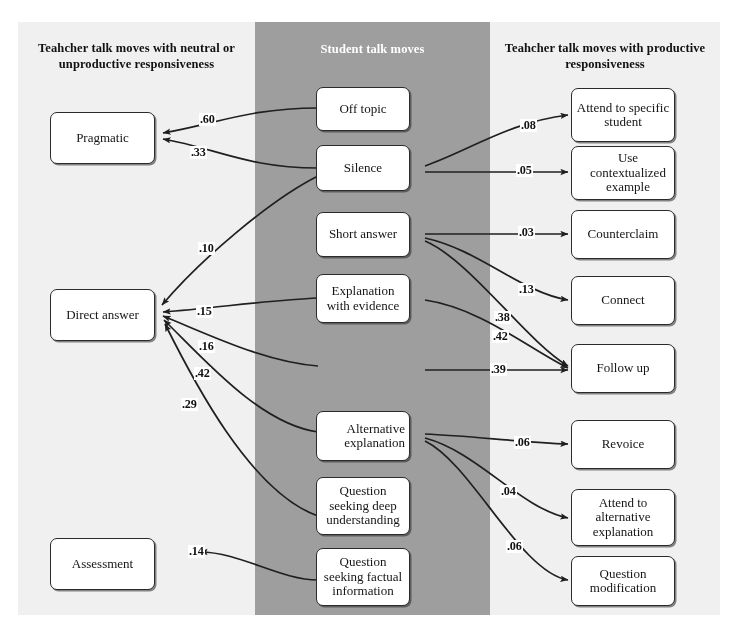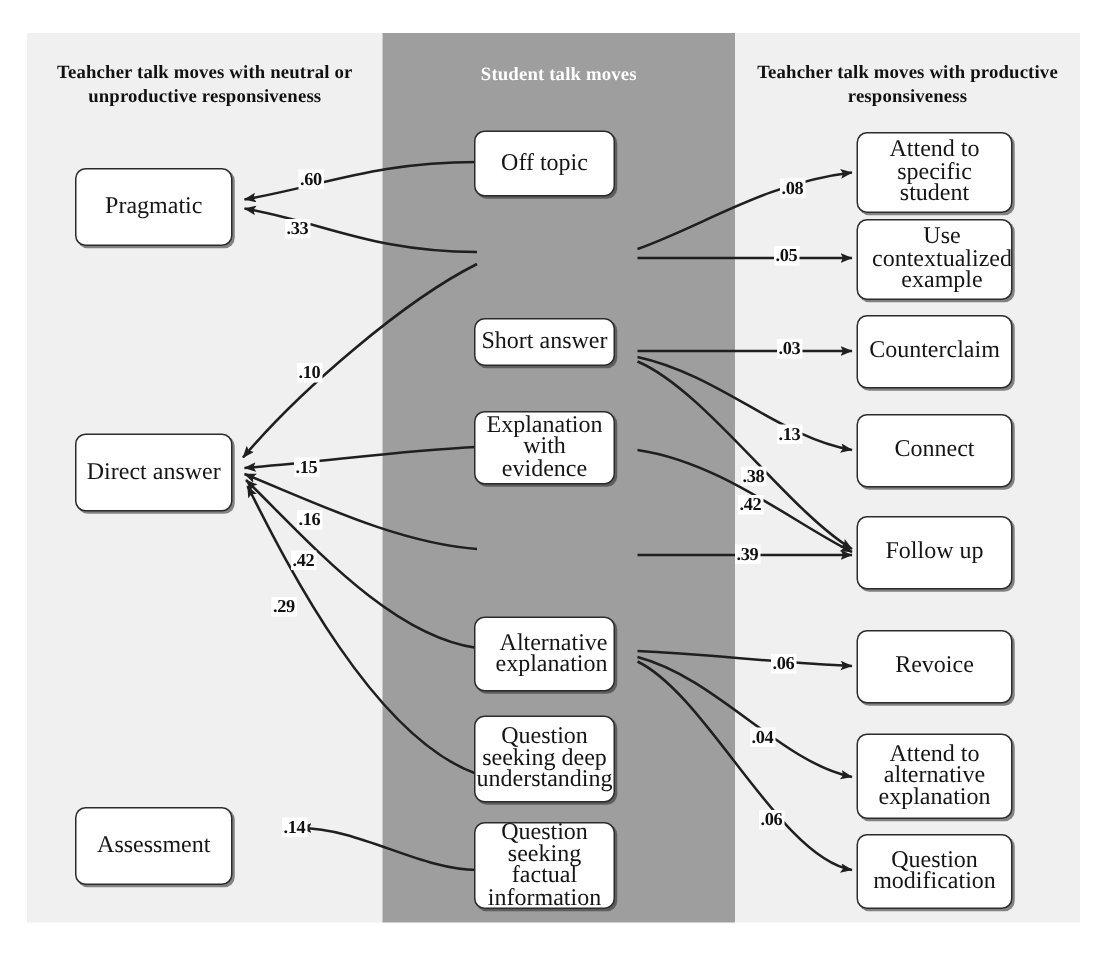--- a/index.html
+++ b/index.html
@@ -9,21 +9,21 @@
   #panel-left{left:18px;width:237px;background:#f0f0f0;}
   #panel-center{left:255px;width:235px;background:#9e9e9e;}
   #panel-right{left:490px;width:230px;background:#f0f0f0;}
   .col-header{position:absolute;text-align:center;font-weight:bold;
               font-size:12.5px;line-height:16px;letter-spacing:.1px;}
   #hdr-left{left:24px;top:40px;width:225px;color:#111111;}
   #hdr-center{left:258px;top:41px;width:229px;color:#ffffff;}
   #hdr-right{left:494px;top:40px;width:222px;color:#111111;}
   .node{position:absolute;background:#ffffff;border:1.6px solid #2b2b2b;
         border-radius:7px;box-sizing:border-box;display:flex;align-items:center;
-        justify-content:center;text-align:center;font-size:16px;
+        justify-content:center;text-align:center;font-size:13px;
         line-height:14.5px;color:#151515;padding:2px 4px;
         box-shadow:1.5px 1.5px 0 rgba(40,40,40,.55);}
   #svg-edges{position:absolute;left:0;top:0;width:736px;height:644px;
              pointer-events:none;}
   .elabel{position:absolute;background:#ffffff;font-size:12.2px;
           font-weight:bold;color:#111111;padding:0 1px;line-height:13px;
           letter-spacing:-.2px;}
 </style>
 </head>
 <body>
@@ -76,21 +76,24 @@
   <div class="node" style="left:50px;top:289px;width:105px;height:52px;text-align:center;">
     <span>Direct answer</span>
   </div>
   <div class="node" style="left:50px;top:538px;width:105px;height:52px;">
     <span>Assessment</span>
   </div>
 
   <div class="node" style="left:316px;top:87px;width:94px;height:44px;">
     <span>Off topic</span>
   </div>
-  <div class="node" style="left:316px;top:212px;width:94px;height:32px;">
+  <div class="node" style="left:316px;top:145px;width:94px;height:46px;">
+    <span>Silence</span>
+  </div>
+  <div class="node" style="left:316px;top:212px;width:94px;height:45px;">
     <span>Short answer</span>
   </div>
   <div class="node" style="left:316px;top:274px;width:94px;height:49px;">
     <span>Explanation with evidence</span>
   </div>
   <div class="node" style="left:316px;top:411px;width:94px;height:50px;text-align:right;">
     <span>Alternative explanation</span>
   </div>
   <div class="node" style="left:316px;top:477px;width:94px;height:58px;">
     <span>Question seeking deep understanding</span>

